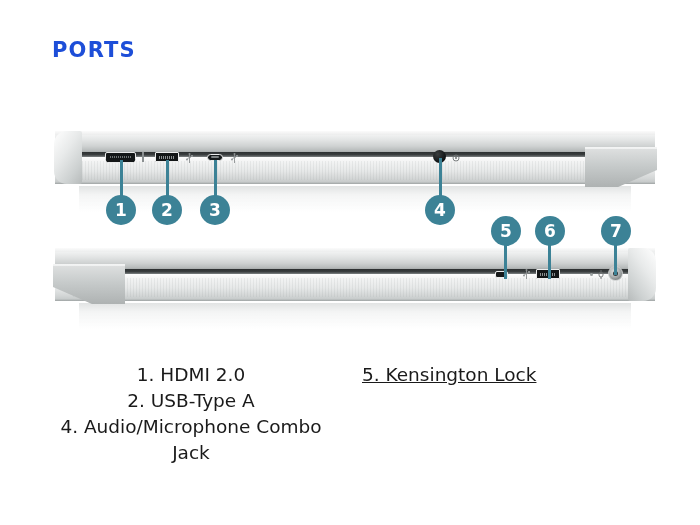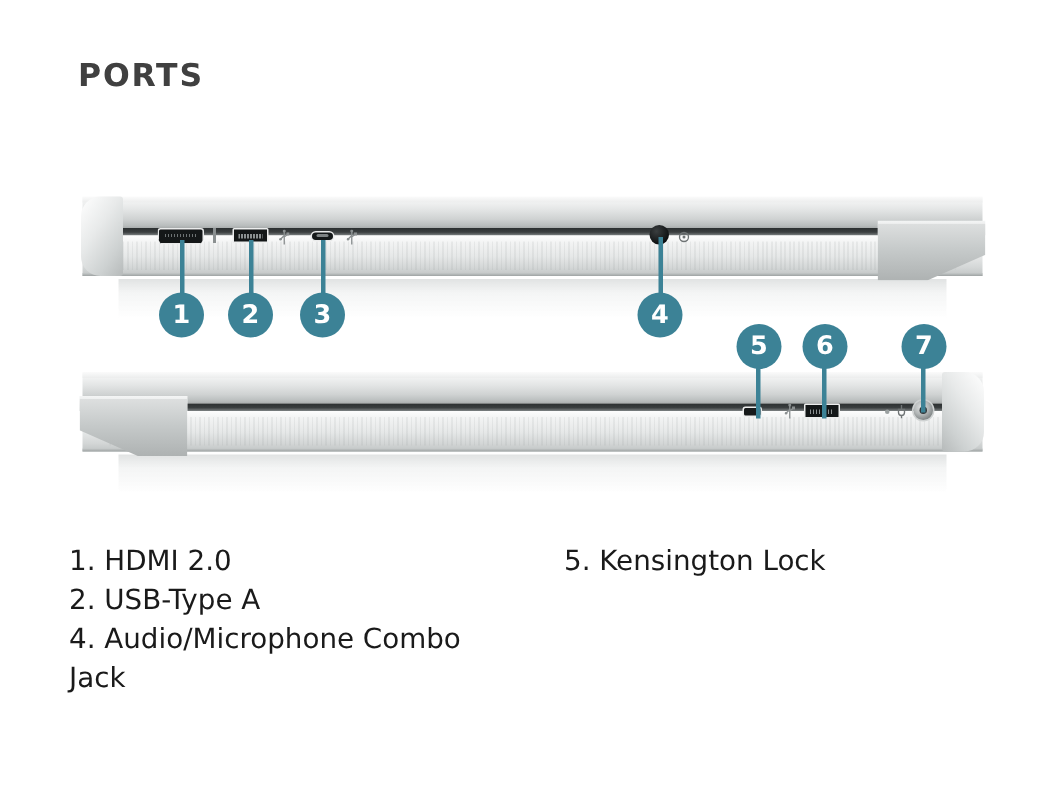--- a/index.html
+++ b/index.html
@@ -17,21 +17,21 @@
   }
 
   
   .page-title {
     position: absolute;
     left: 52px;
     top: 38px;
     font-size: 21px;
     font-weight: bold;
     letter-spacing: 1.2px;
-    color: #404040;
+    color: #1d4ed8;
     font-family: "DejaVu Sans", "Liberation Sans", sans-serif;
   }
 
   
   .stage {
     position: absolute;
     left: 0;
     top: 0;
     width: 700px;
     height: 525px;
@@ -286,22 +286,22 @@
     left: 0; top: 362px;
     width: 700px;
   }
   .legend-col {
     position: absolute;
     font-size: 18.5px;
     line-height: 26px;
     color: #1a1a1a;
     font-family: "DejaVu Sans", "Liberation Sans", sans-serif;
   }
-  #legend-left  { left: 46px;  width: 290px; }
-  #legend-right { left: 376px; width: 300px; }
+  #legend-left  { left: 46px;  width: 290px; text-align: center; }
+  #legend-right { left: 362px; width: 300px; text-decoration: underline; }
   .legend-item { white-space: normal; }
 </style>
 </head>
 <body>
 
 <div class="page-title">PORTS</div>
 
 <div class="stage">
 
   <div class="laptop" id="laptop-top">

